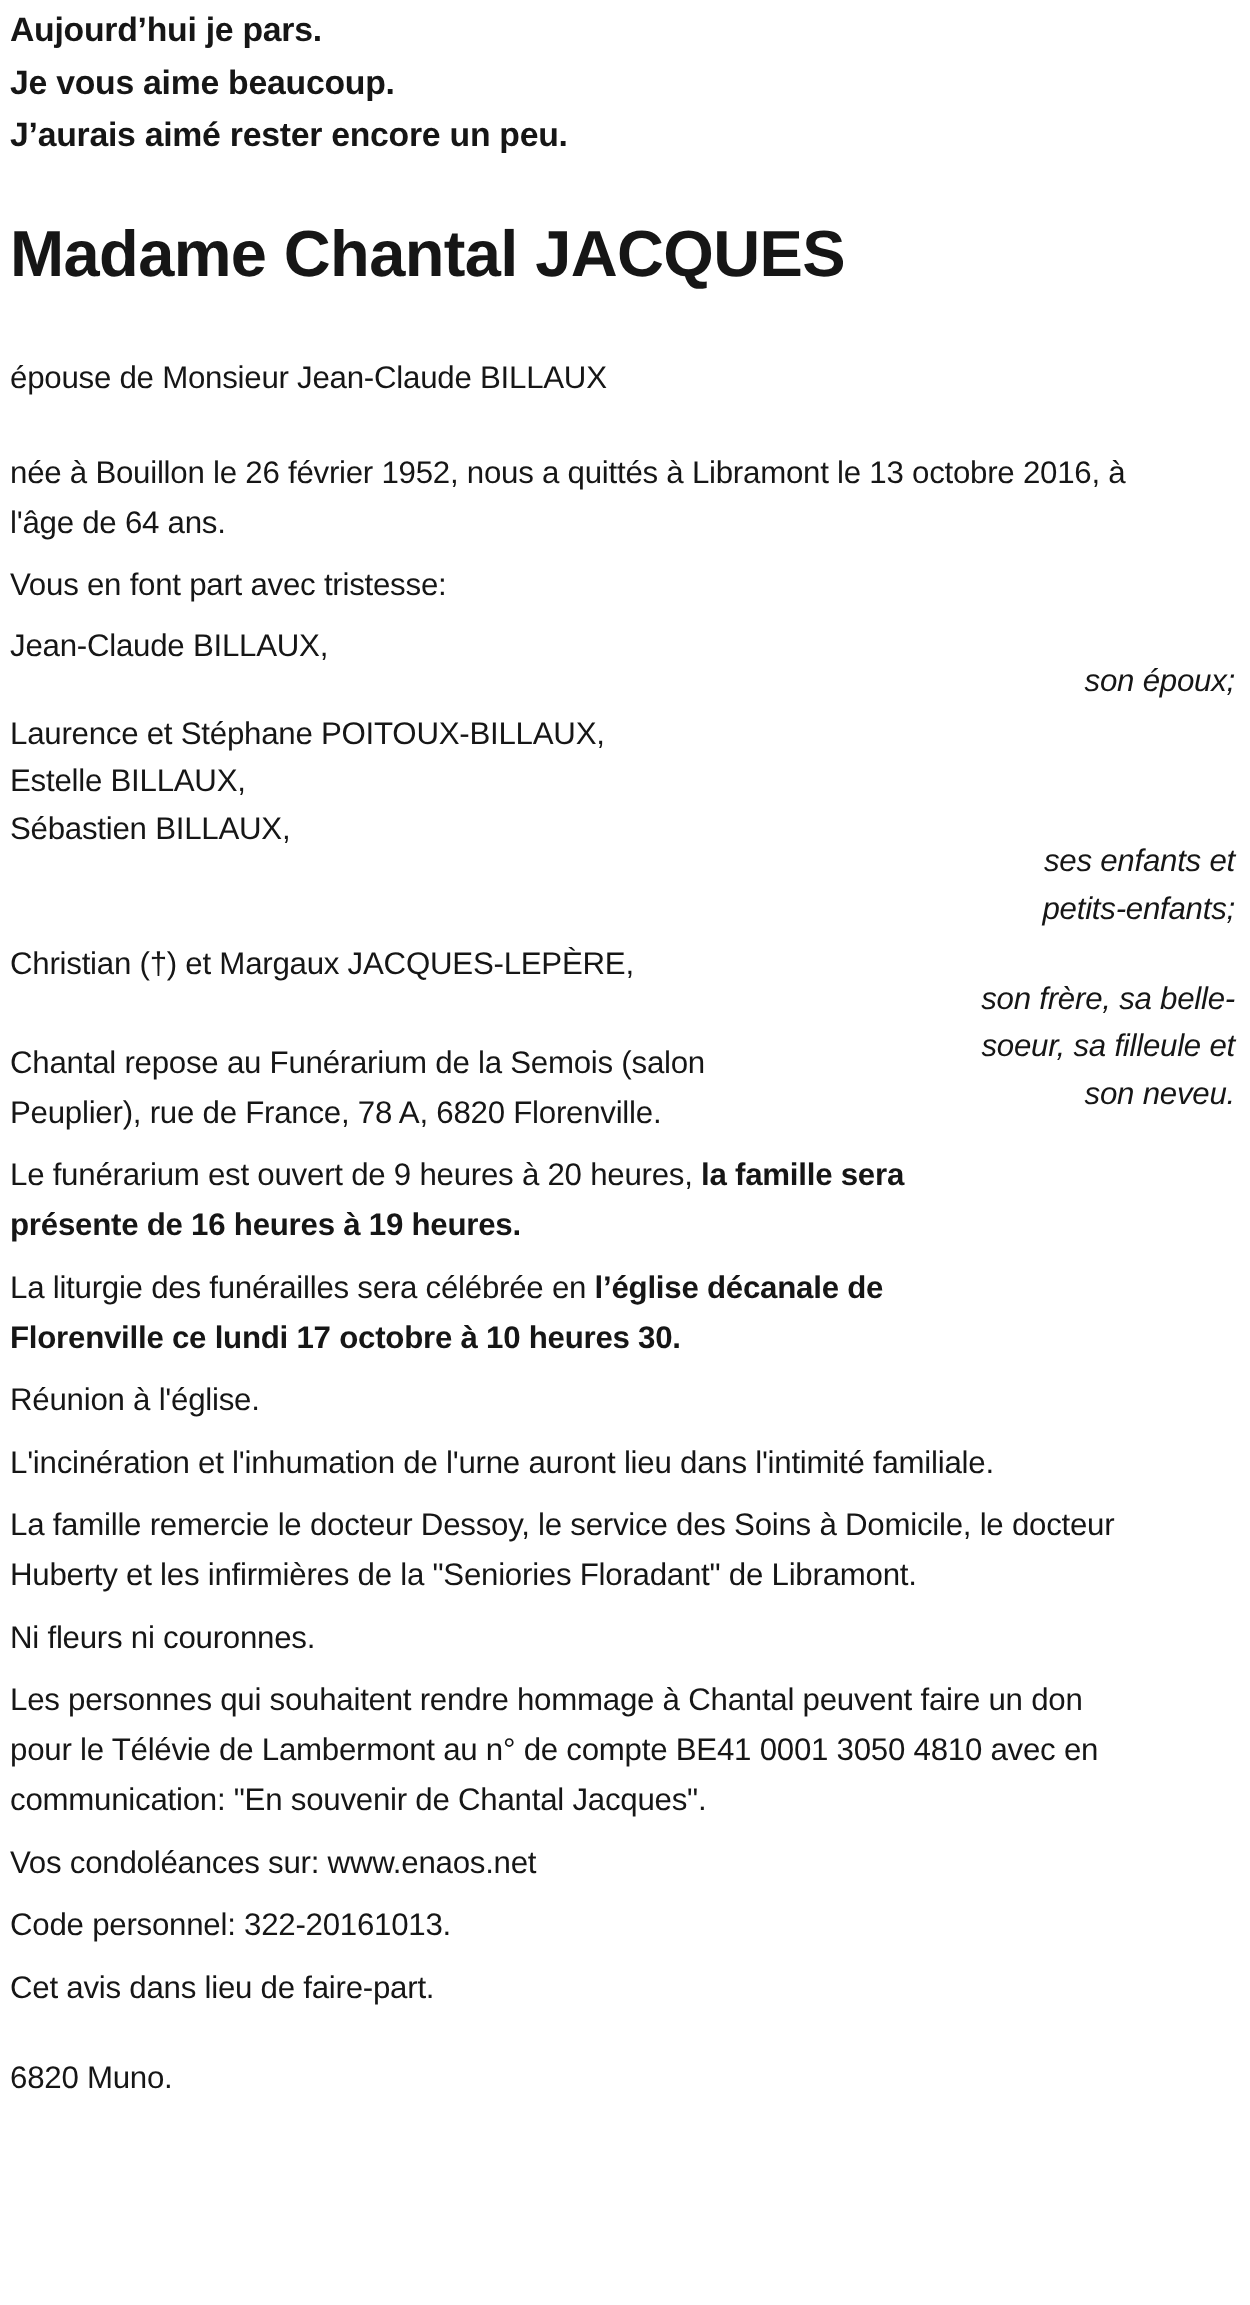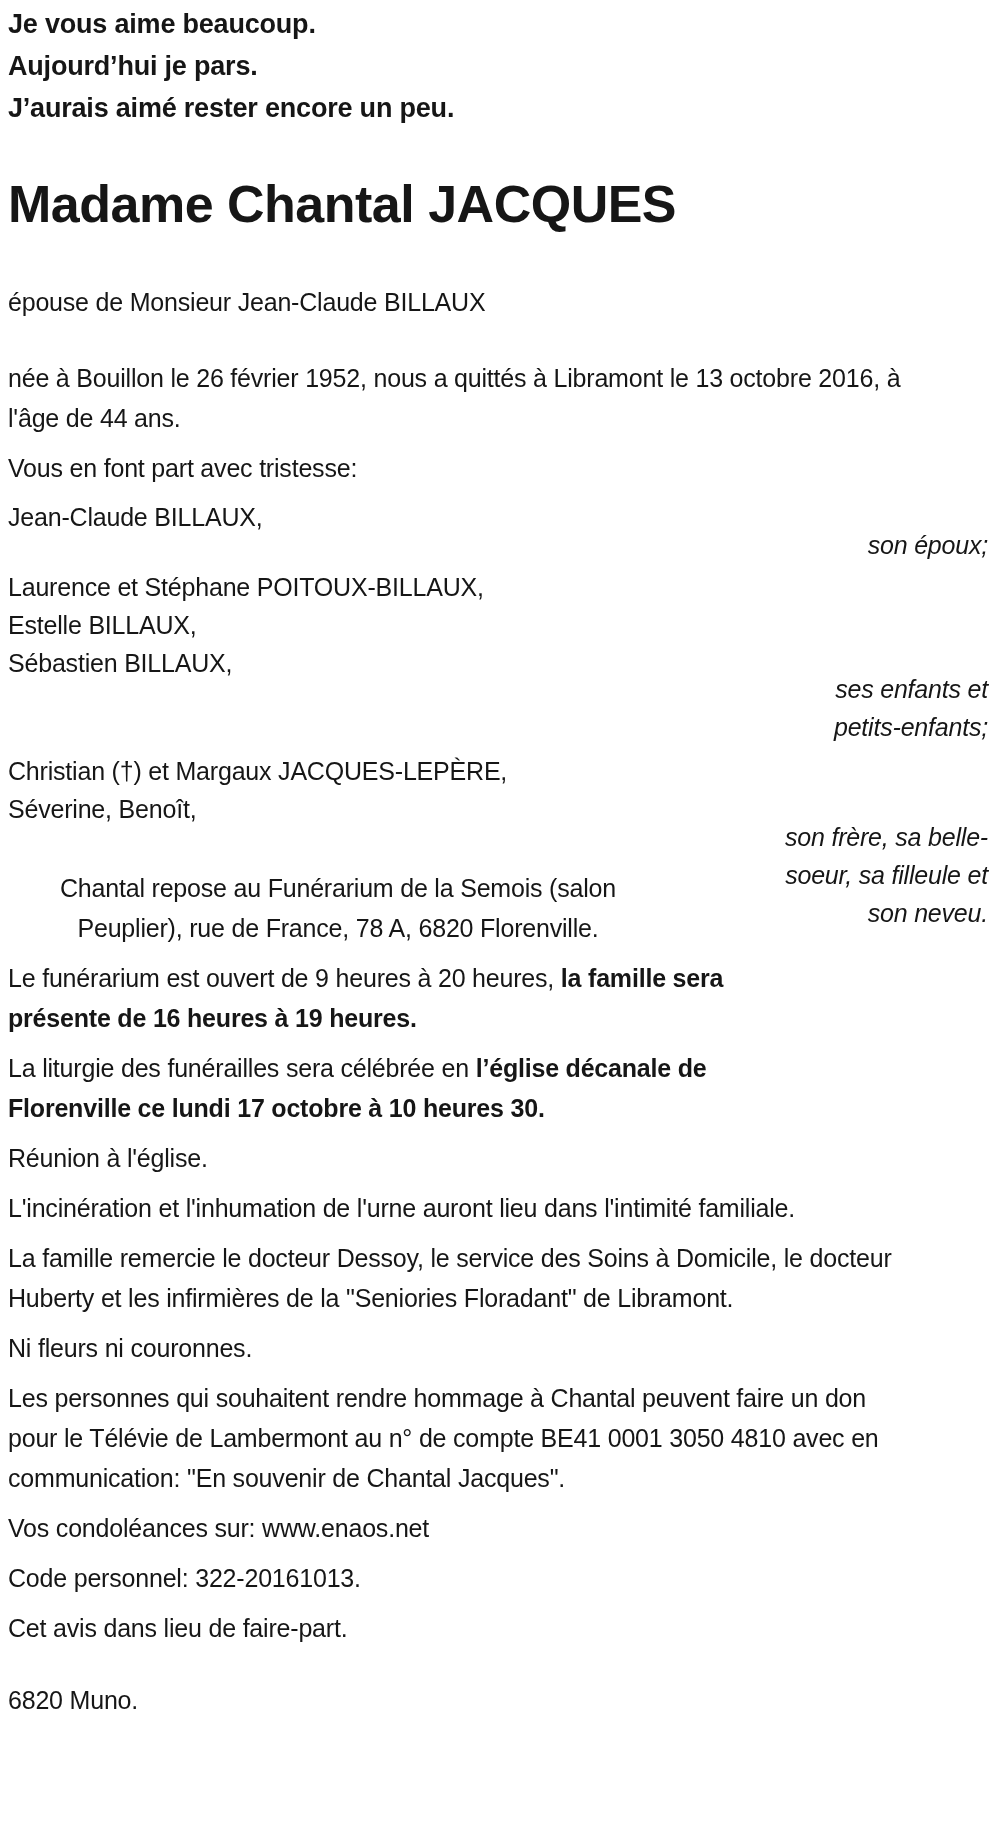--- a/index.html
+++ b/index.html
@@ -20,61 +20,60 @@
   .intro { margin-top:10px; }
   .family-group { margin-top:4px; }
   .family-group.first { margin-top:10px; }
   .family-group.third { margin-top:6px; }
   .name-line { line-height:38px; }
   .relation { font-style:italic; text-align:right; line-height:38px; }
   .relation-inline { margin-top:-10px; }
   .relation-block { margin-top:-12px; width:210px; margin-left:auto; }
   .relation-float { float:right; width:240px; margin:-10px 0 0 16px; font-style:italic; text-align:right; line-height:38px; }
   .para { margin-top:10px; }
-  .repose { margin-top:40px; max-width:660px;text-align:center; }
+  .repose { margin-top:40px; max-width:660px; }
   .hours { max-width:810px; }
   .liturgy { max-width:780px; }
   .incineration { max-width:800px; }
   .thanks { max-width:900px; }
   .donation { max-width:880px; }
   .address { margin-top:32px; }
   strong { font-weight:bold; }
 </style>
 </head>
 <body>
 
 <header>
+  <p class="epitaph-line">Aujourd’hui je pars.</p>
   <p class="epitaph-line">Je vous aime beaucoup.</p>
-  <p class="epitaph-line">Aujourd’hui je pars.</p>
   <p class="epitaph-line">J’aurais aimé rester encore un peu.</p>
 </header>
 
 <h1 class="title">Madame Chantal JACQUES</h1>
 
 <p class="spouse">épouse de Monsieur Jean-Claude BILLAUX</p>
 
-<p class="dates">née à Bouillon le 26 février 1952, nous a quittés à Libramont le 13 octobre 2016, à l'âge de 44 ans.</p>
+<p class="dates">née à Bouillon le 26 février 1952, nous a quittés à Libramont le 13 octobre 2016, à l'âge de 64 ans.</p>
 
 <p class="intro">Vous en font part avec tristesse:</p>
 
 <section class="family-group first">
   <p class="name-line">Jean-Claude BILLAUX,</p>
   <p class="relation relation-inline">son époux;</p>
 </section>
 
 <section class="family-group">
   <p class="name-line">Laurence et Stéphane POITOUX-BILLAUX,</p>
   <p class="name-line">Estelle BILLAUX,</p>
   <p class="name-line">Sébastien BILLAUX,</p>
   <p class="relation relation-block">ses enfants et petits-enfants;</p>
 </section>
 
 <section class="family-group third">
   <p class="name-line">Christian (†) et Margaux JACQUES-LEPÈRE,</p>
-  <p class="name-line">Séverine, Benoît,</p>
 </section>
 
 <div class="relation-float">son frère, sa belle-soeur, sa filleule et son neveu.</div>
 
 <p class="para repose">Chantal repose au Funérarium de la Semois (salon Peuplier), rue de France, 78 A, 6820 Florenville.</p>
 
 <p class="para hours"><span>Le funérarium est ouvert de 9 heures à 20 heures, </span><strong>la famille sera présente de 16 heures à 19 heures.</strong></p>
 
 <p class="para liturgy"><span>La liturgie des funérailles sera célébrée en </span><strong>l’église décanale de Florenville ce lundi 17 octobre à 10 heures 30.</strong></p>
 

